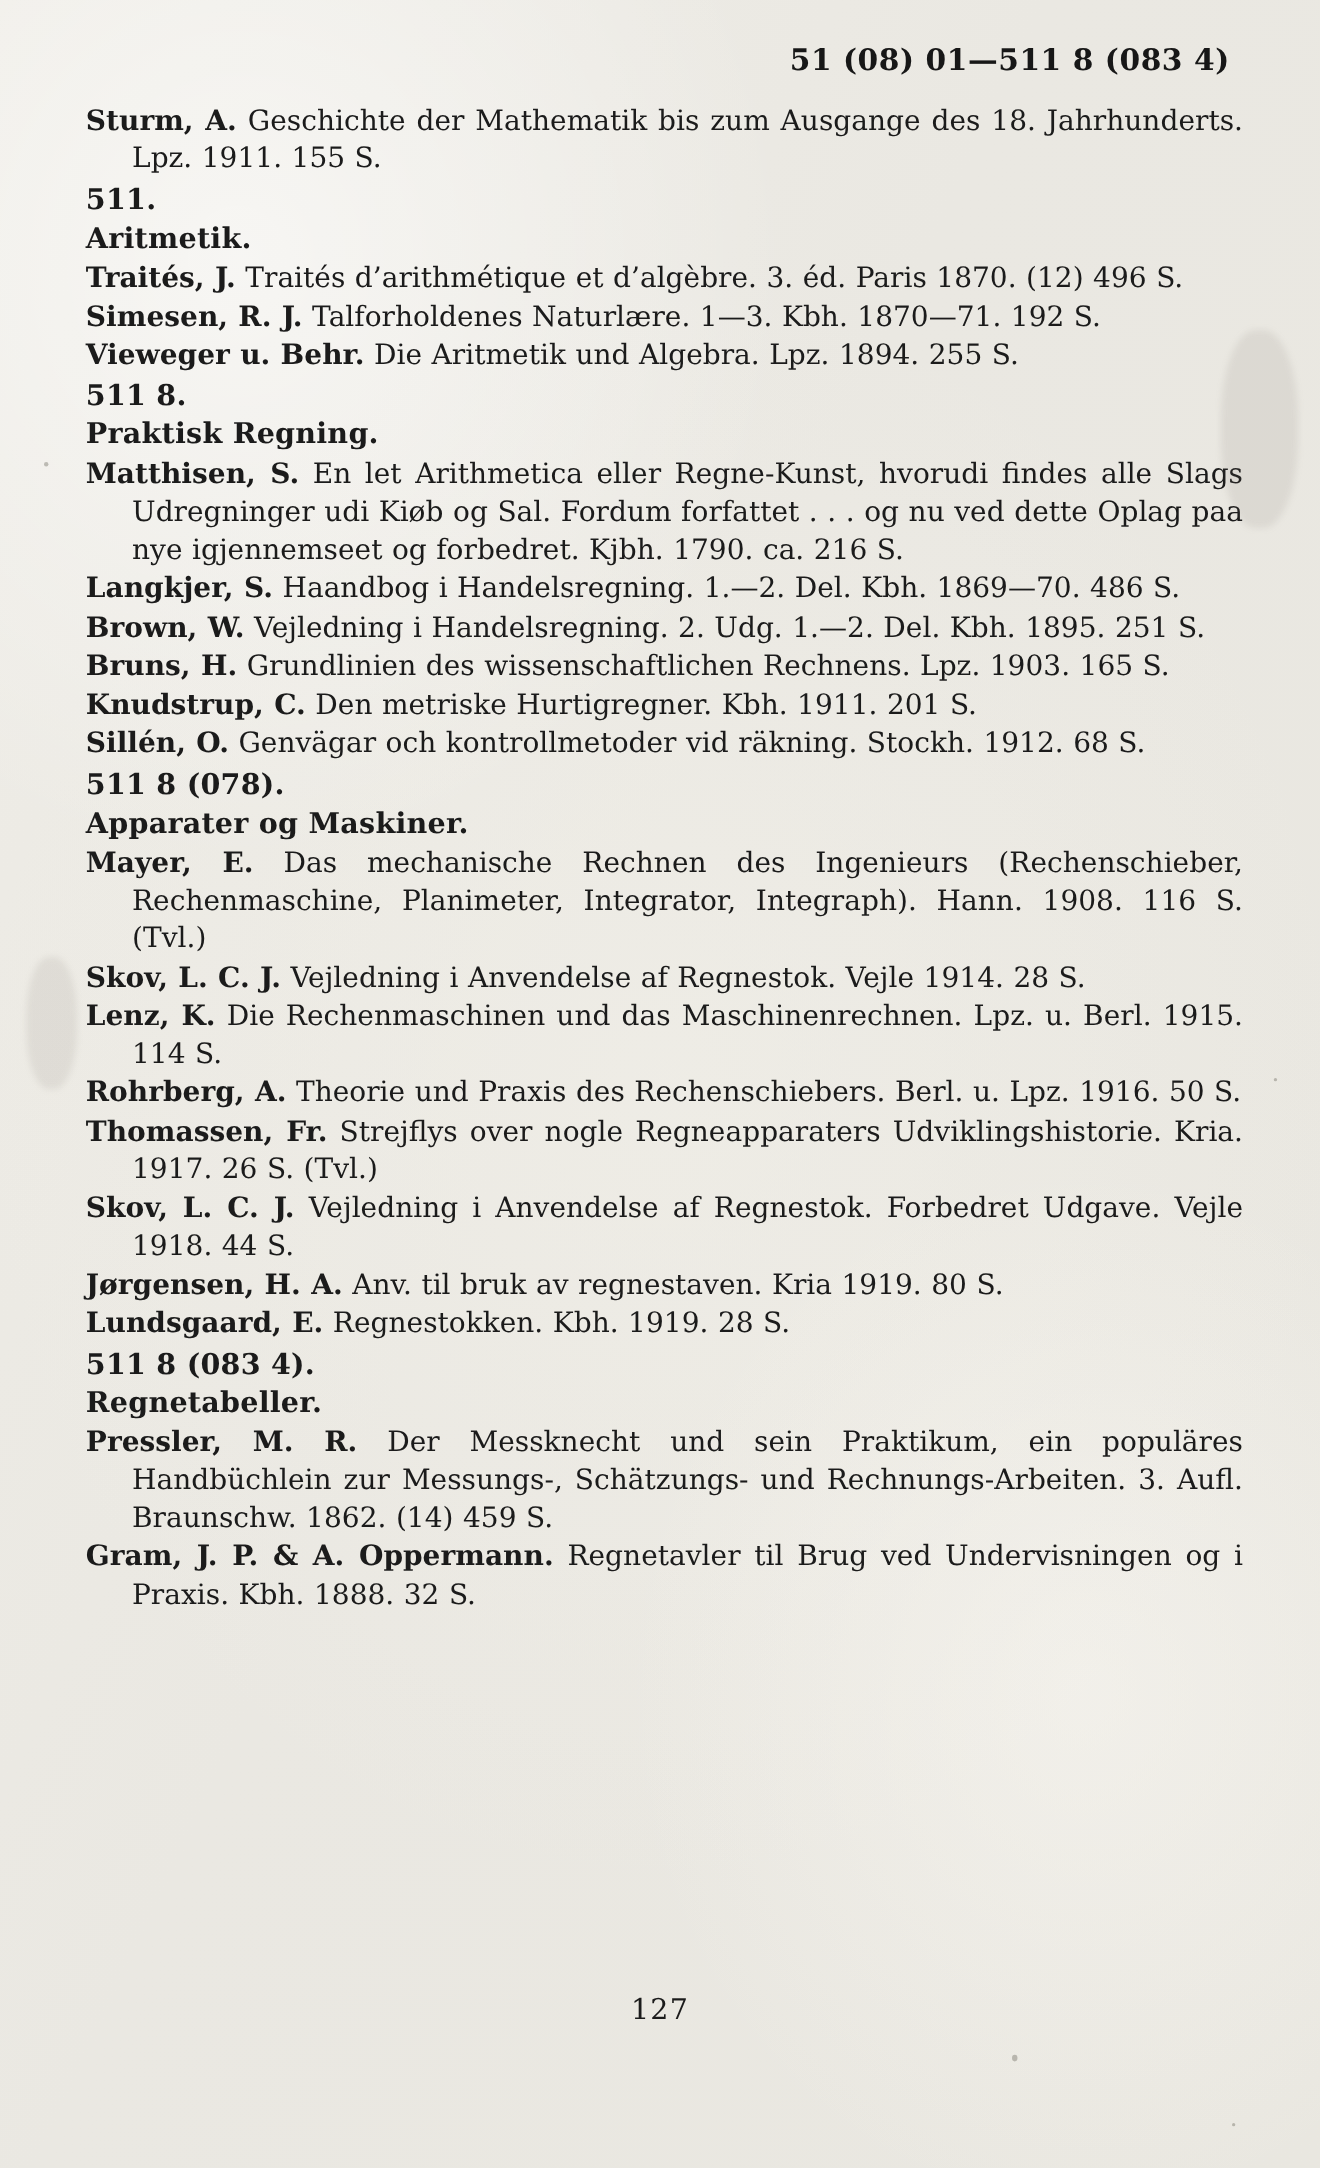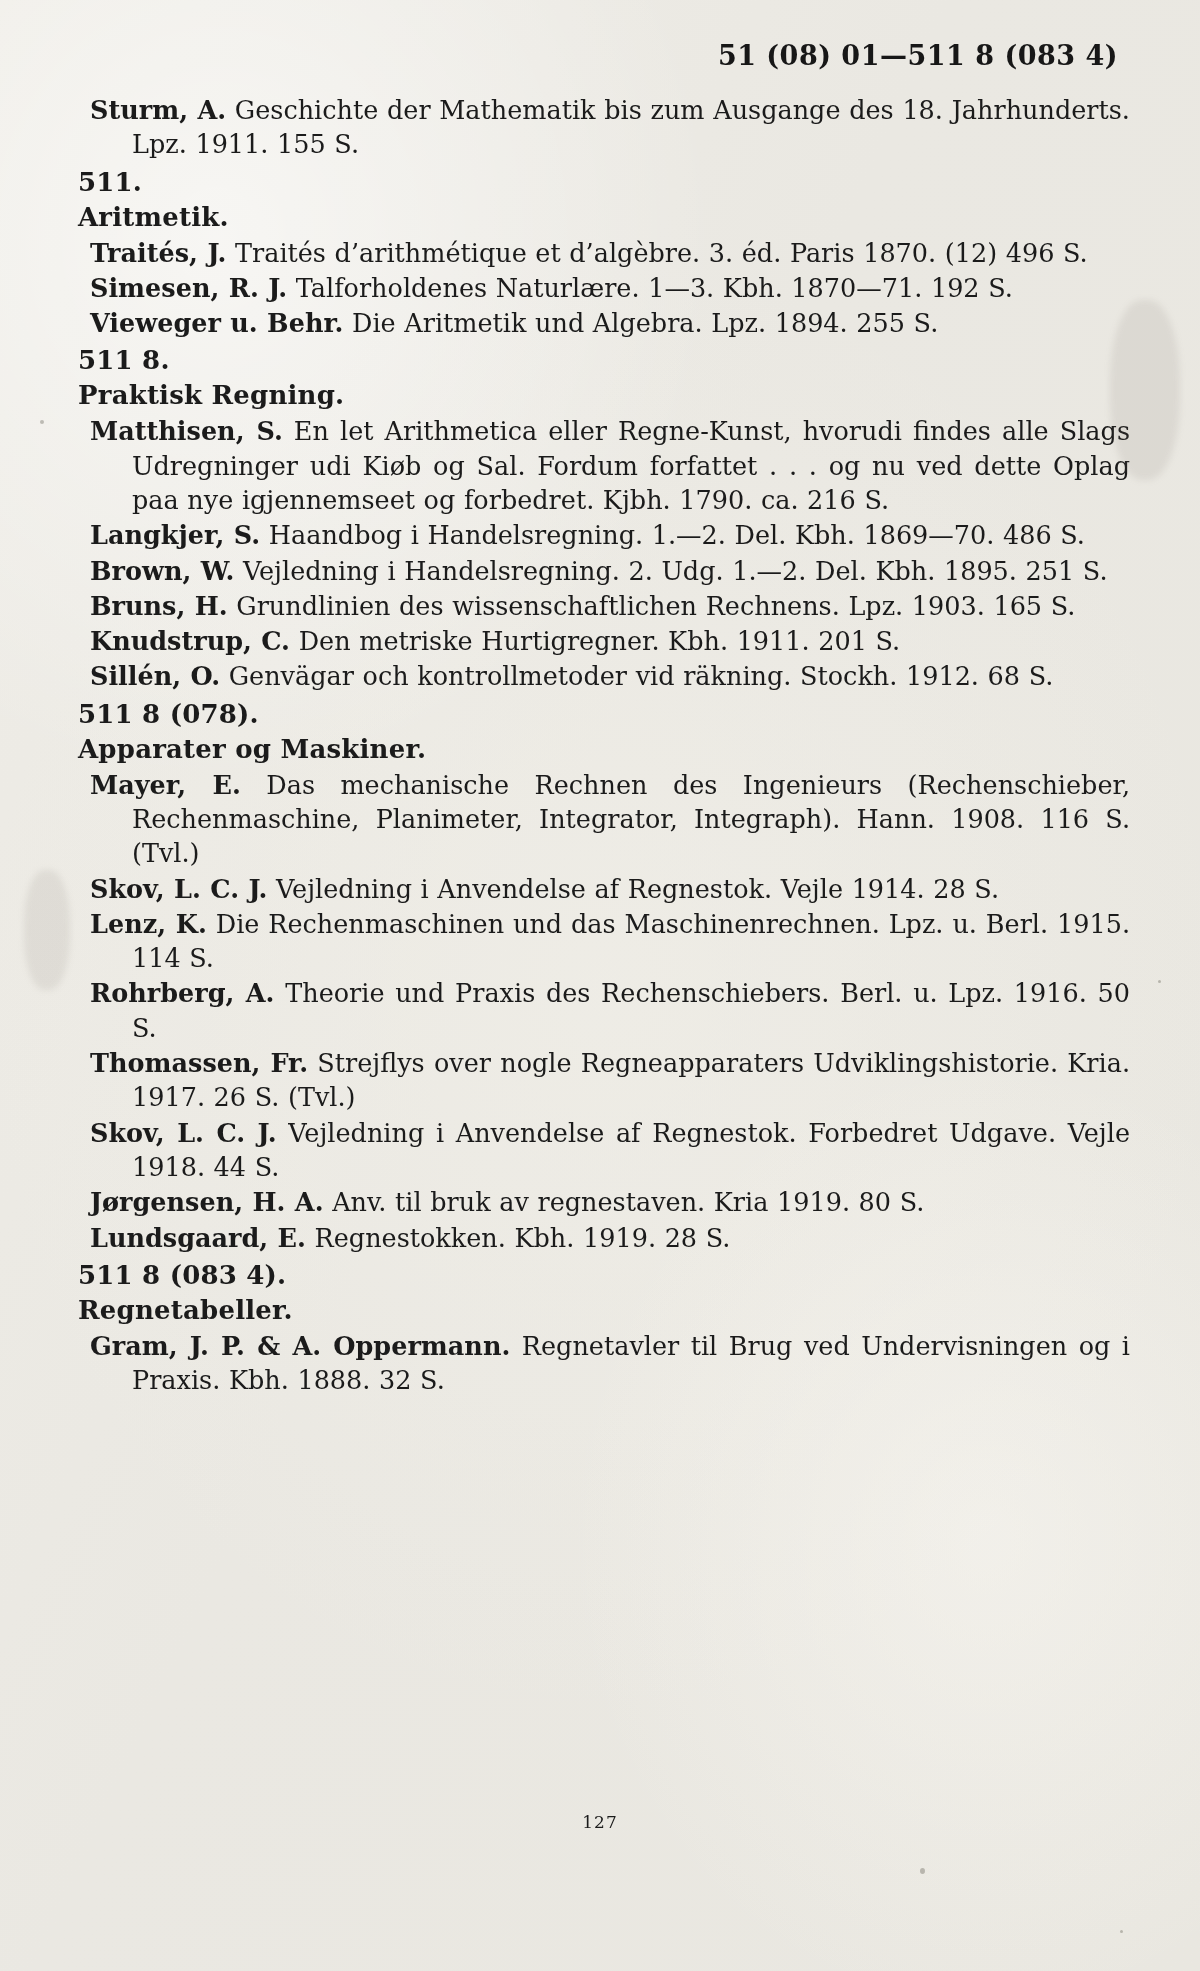--- a/index.html
+++ b/index.html
@@ -43,21 +43,21 @@
     letter-spacing: 0.5px;
     padding-right: 12px;
     margin-bottom: 22px;
     color: #171717;
   }
   .entries {
     font-size: 25.5px;
     line-height: 1.345;
   }
   .entry {
-    margin: 0 0 1px 12px;
+    margin: 0 0 1px 0;
     text-indent: -42px;
     padding-left: 42px;
     text-align: justify;
     text-justify: inter-word;
     word-spacing: 0.02em;
   }
   .entry.no-hang {
     text-indent: 0;
     padding-left: 0;
   }
@@ -80,21 +80,21 @@
     font-size: 26px;
     letter-spacing: 0.2px;
     padding-right: 4px;
   }
   .folio {
     position: absolute;
     left: 0;
     right: 0;
     top: 1812px;
     text-align: center;
-    font-size: 17px;
+    font-size: 26px;
     letter-spacing: 1px;
   }
   .speck {
     position: absolute;
     background: rgba(90,85,75,0.35);
     border-radius: 50%;
   }
   .smudge {
     position: absolute;
     background: rgba(120,115,105,0.12);
@@ -140,20 +140,21 @@
         <p class="entry"><span class="author">Lenz, K.</span><span> Die Rechenmaschinen und das Maschinenrechnen. Lpz. u. Berl. 1915. 114 S.</span></p>
         <p class="entry"><span class="author">Rohrberg, A.</span><span> Theorie und Praxis des Rechenschiebers. Berl. u. Lpz. 1916. 50 S.</span></p>
         <p class="entry"><span class="author">Thomassen, Fr.</span><span> Strejflys over nogle Regneapparaters Udviklingshistorie. Kria. 1917. 26 S. (Tvl.)</span></p>
         <p class="entry"><span class="author">Skov, L. C. J.</span><span> Vejledning i Anvendelse af Regnestok. Forbedret Udgave. Vejle 1918. 44 S.</span></p>
         <p class="entry"><span class="author">Jørgensen, H. A.</span><span> Anv. til bruk av regnestaven. Kria 1919. 80 S.</span></p>
         <p class="entry"><span class="author">Lundsgaard, E.</span><span> Regnestokken. Kbh. 1919. 28 S.</span></p>
         <div class="class-line">
           <span class="code">511 8 (083 4).</span>
           <span class="label">Regnetabeller.</span>
         </div>
+        <p class="entry"><span class="author">Pressler, M. R.</span><span> Der Messknecht und sein Praktikum, ein populäres Handbüchlein zur Messungs-, Schätzungs- und Rechnungs-Arbeiten. 3. Aufl. Braunschw. 1862. (14) 459 S.</span></p>
         <p class="entry"><span class="author">Gram, J. P. &amp; A. Oppermann.</span><span> Regnetavler til Brug ved Undervisningen og i Praxis. Kbh. 1888. 32 S.</span></p>
       </div>
 
   </div>
 
   <div class="folio">127</div>
 
   <div class="speck" style="left:40px; top:420px; width:4px; height:4px;"></div>
   <div class="speck" style="left:1158px; top:980px; width:3px; height:3px;"></div>
   <div class="speck" style="left:920px; top:1868px; width:5px; height:6px;"></div>

